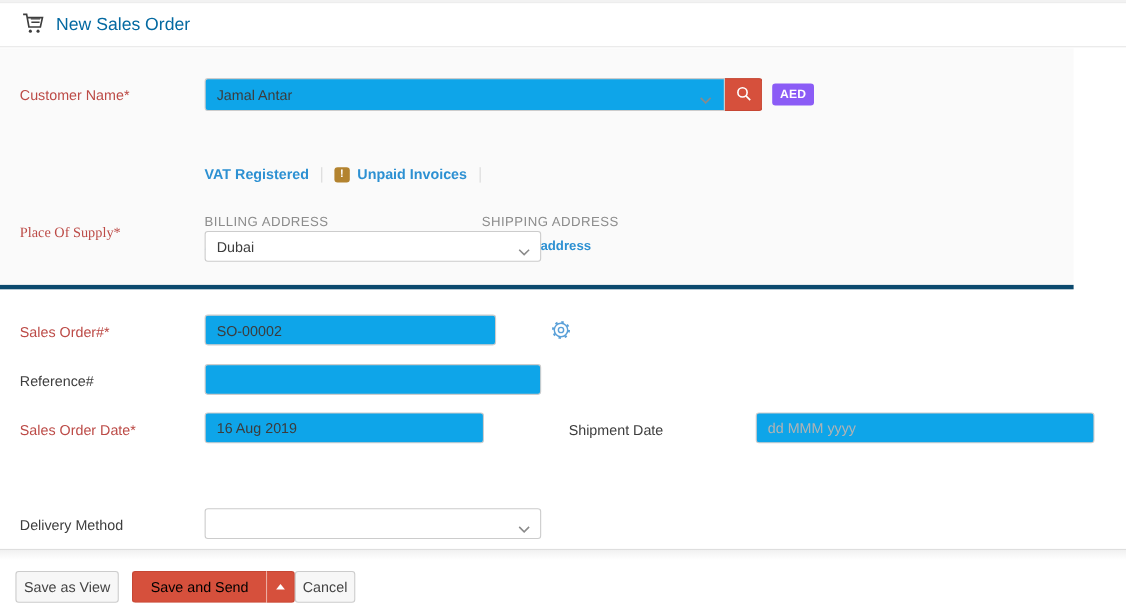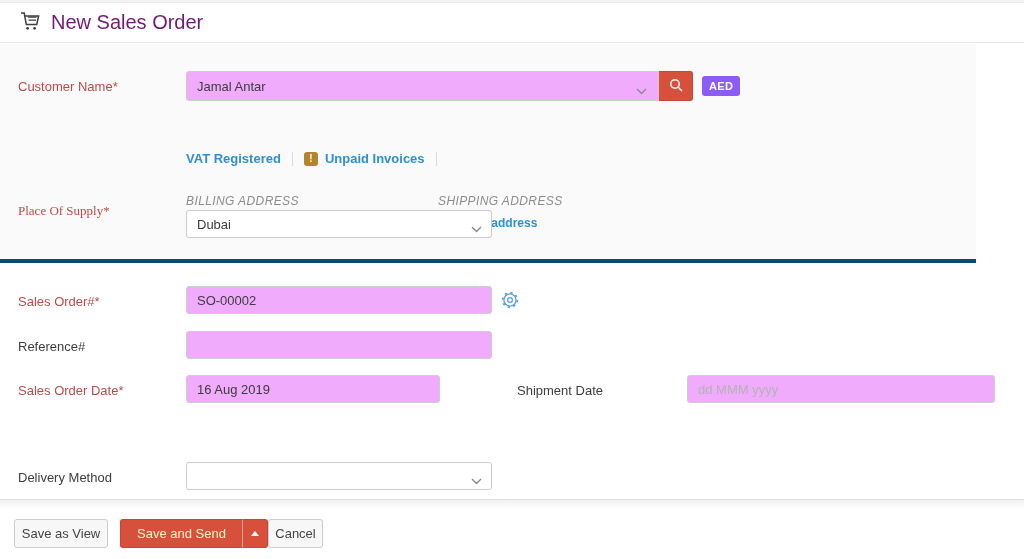--- a/index.html
+++ b/index.html
@@ -6,30 +6,30 @@
   html,body { background:#fff; }
   .page {
     position:relative; width:1024px; height:559px; overflow:hidden;
     font-family:"Liberation Sans", sans-serif; font-size:13px; color:#3d3d3d;
     background:#fff; margin:0 auto;
   }
   .topstrip { position:absolute; left:0; top:0; width:1024px; height:3px;
     background:#f2f2f2; border-bottom:1px solid #ececec; }
   .header { position:absolute; left:0; top:3px; width:1024px; height:40px;
     background:#fff; border-bottom:1px solid #e7e7e7; display:flex; align-items:center; padding-left:18px; }
-  .header .title { font-size:20px; font-weight:400; color:#701a75; margin-left:9px;text-align:center; }
+  .header .title { font-size:16px; font-weight:400; color:#0369a1; margin-left:9px;text-align:center; }
 
   .customer-section { position:absolute; left:0; top:44px; width:976px; height:219px;
     background:#fafafa; border-bottom:4px solid #0c4a6e; }
 
   .lbl { position:absolute; left:18px; font-size:13px; color:#3d3d3d; }
   .lbl.req { color:#bc4a46; }
 
   .tinput {
-    position:absolute; height:30px; background:#f0abfc; border:1px solid #ccc; border-radius:3px;
+    position:absolute; height:30px; background:#0ea5e9; border:1px solid #ccc; border-radius:3px;
     font-family:"Liberation Sans", sans-serif; font-size:13px; color:#3c3c3c; padding:0 10px; outline:none;
   }
   .tinput::placeholder { color:#b3b3b3; opacity:1; }
 
   .selectbox {
     position:absolute; height:28px; background:#fff; border:1px solid #ccc; border-radius:3px;
     display:flex; align-items:center; padding:0 26px 0 10px; font-size:13px; color:#3c3c3c; cursor:pointer;
   }
   .selectbox .chev { position:absolute; right:9px; top:50%; margin-top:-3px; }
   .selectbox.placeholder-text { color:#b3b3b3; }
@@ -48,34 +48,34 @@
   }
 
   .links-row { position:absolute; left:186px; top:107px; display:flex; align-items:center; }
   .blue-link { color:#2c90d2; font-weight:600; font-size:13px; text-decoration:none; cursor:pointer; display:flex; align-items:center; }
   .vsep { width:1px; height:14px; background:#d9d9d9; margin:0 11px; }
   .warn-icon { width:14px; height:14px; background:#b3832f; border-radius:3px; color:#fff;
     font-size:10px; font-weight:bold; display:flex; align-items:center; justify-content:center; margin-right:7px; }
   .person-icon { margin-right:7px; display:flex; }
 
   .addr-col { position:absolute; top:150px; }
-  .addr-heading { color:#8c8c8c; font-size:12px; letter-spacing:.4px;font-style:italic; }
+  .addr-heading { color:#8c8c8c; font-size:12px; letter-spacing:.4px; }
   .addr-add { margin-top:8px; font-size:12px; }
 
   .gear-btn { position:absolute; left:501px; top:291px; cursor:pointer; display:flex; }
 
   .footer { position:absolute; left:0; top:499px; width:1024px; height:60px;
     border-top:1px solid #dedede; background:linear-gradient(#f1f1f1, #ffffff 9px); }
   .btn {
     position:absolute; top:19px; height:29px; border-radius:3px; font-family:"Liberation Sans", sans-serif;
     font-size:13px; display:flex; align-items:center; justify-content:center; cursor:pointer;
   }
   .btn.light { background:#f7f7f7; border:1px solid #ccc; color:#444; }
   .split { position:absolute; top:19px; left:120px; height:29px; display:flex; cursor:pointer; }
-  .split .main { background:#d6503c; color:#fef9c3; border:1px solid #c64633; border-right:none;
+  .split .main { background:#d6503c; color:#000000; border:1px solid #c64633; border-right:none;
     border-radius:3px 0 0 3px; display:flex; align-items:center; padding:0 16px; font-size:13px; }
   .split .caret-seg { width:26px; background:#d6503c; border:1px solid #c64633; border-left:1px solid rgba(255,255,255,.45);
     border-radius:0 3px 3px 0; display:flex; align-items:center; justify-content:center; }
   .caret-up { width:0; height:0; border-left:4px solid transparent; border-right:4px solid transparent; border-bottom:5px solid #fff; }
 </style>
 </head>
 <body>
 
 <div class="page">
   <div class="topstrip"></div>
@@ -145,21 +145,21 @@
       <span>Dubai</span>
       <span class="chev">
         <svg width="11" height="7" viewBox="0 0 11 7" fill="none">
             <path d="M1 1l4.5 4.5L10 1" stroke="#8a8a8a" stroke-width="1.4"></path>
           </svg>
       </span>
     </div>
   </div>
 
   <span class="lbl req" style="top:294px;">Sales Order#*</span>
-  <input class="tinput" style="left: 186px; top: 286px; width: 306px; height: 28px;" value="SO-00002">
+  <input class="tinput" style="left: 186px; top: 286px; width: 265px; height: 28px;" value="SO-00002">
   <span class="gear-btn">
     <svg width="18" height="18" viewBox="0 0 18 18" fill="none">
       <circle cx="9" cy="9" r="6.1" stroke="#5aa0d8" stroke-width="1.3"></circle>
       <circle cx="9" cy="9" r="7.3" stroke="#5aa0d8" stroke-width="1.8" stroke-dasharray="2.2 3.55"></circle>
       <circle cx="9" cy="9" r="2.4" stroke="#5aa0d8" stroke-width="1.3"></circle>
     </svg>
   </span>
 
   <span class="lbl" style="top:339px;">Reference#</span>
   <input class="tinput" style="left: 186px; top: 331px; width: 306px; height: 28px;">

